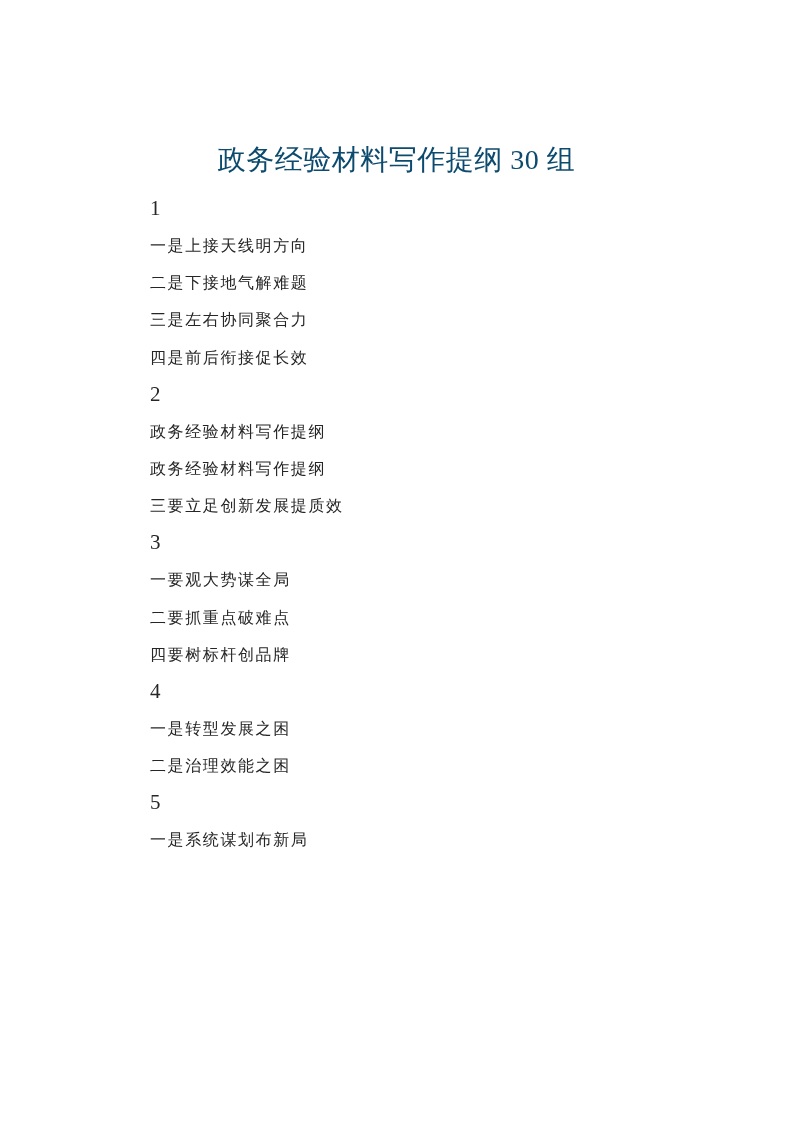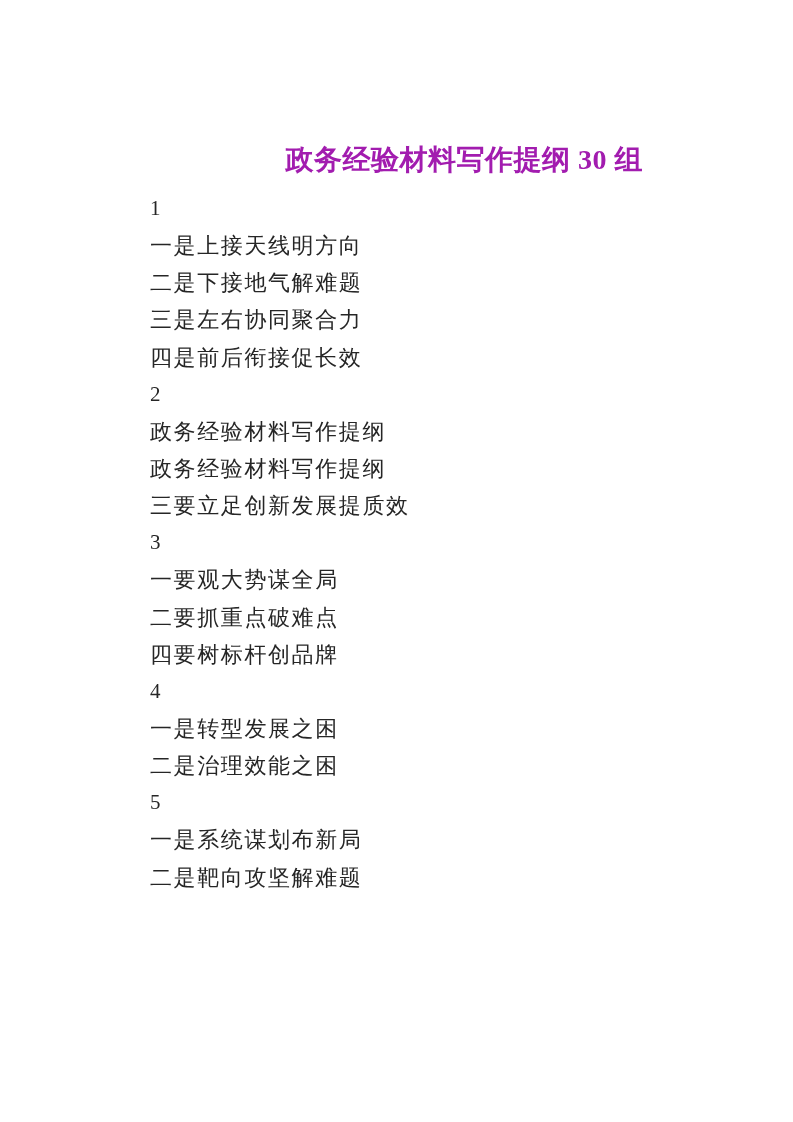--- a/index.html
+++ b/index.html
@@ -14,38 +14,38 @@
     background: #ffffff;
     font-family: "Liberation Serif", "DejaVu Serif", serif;
     color: #262626;
     overflow: hidden;
   }
   .doc-title {
     position: absolute;
     top: 144px;
     left: 150px;
     width: 493px;
-    text-align: right;
+    text-align: center;
     font-size: 28px;
     line-height: 32px;
-    font-weight: bold;
+    font-weight: normal;
     letter-spacing: 0.5px;
-    color: #a21caf;
+    color: #0c4a6e;
     white-space: pre;
   }
   .content {
     position: absolute;
     top: 190px;
     left: 150px;
     width: 493px;
   }
   .line {
     height: 37.15px;
     line-height: 37.15px;
-    font-size: 22px;
+    font-size: 16px;
     letter-spacing: 1.6px;
     white-space: pre;
     color: #262626;
   }
   .group-number {
     font-size: 21px;
     letter-spacing: 0;
   }
 </style>
 </head>
@@ -72,16 +72,15 @@
     <div class="line">一要观大势谋全局</div>
     <div class="line">二要抓重点破难点</div>
     <div class="line">四要树标杆创品牌</div>
 
     <div class="line group-number">4</div>
     <div class="line">一是转型发展之困</div>
     <div class="line">二是治理效能之困</div>
 
     <div class="line group-number">5</div>
     <div class="line">一是系统谋划布新局</div>
-    <div class="line">二是靶向攻坚解难题</div>
 
   </div>
 </div>
 
 </body></html>

